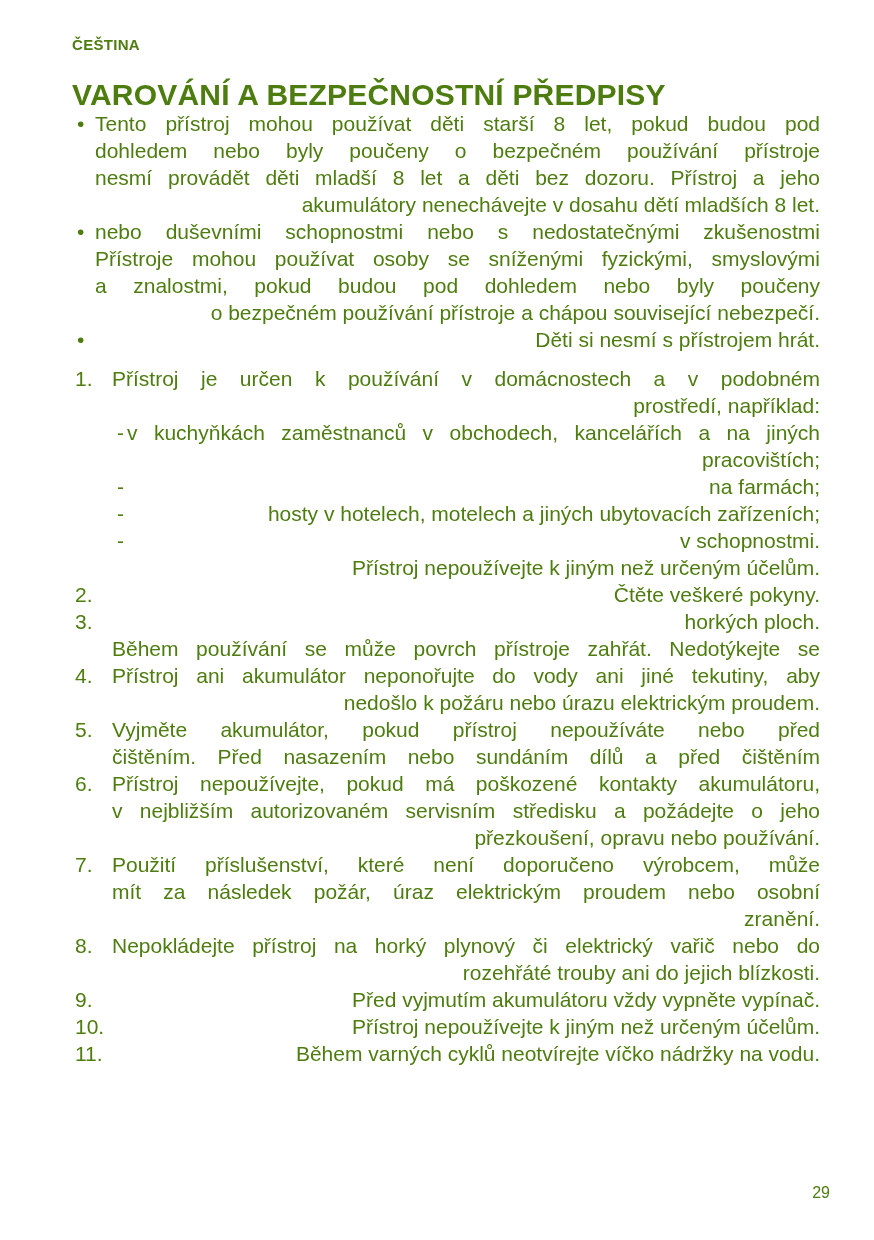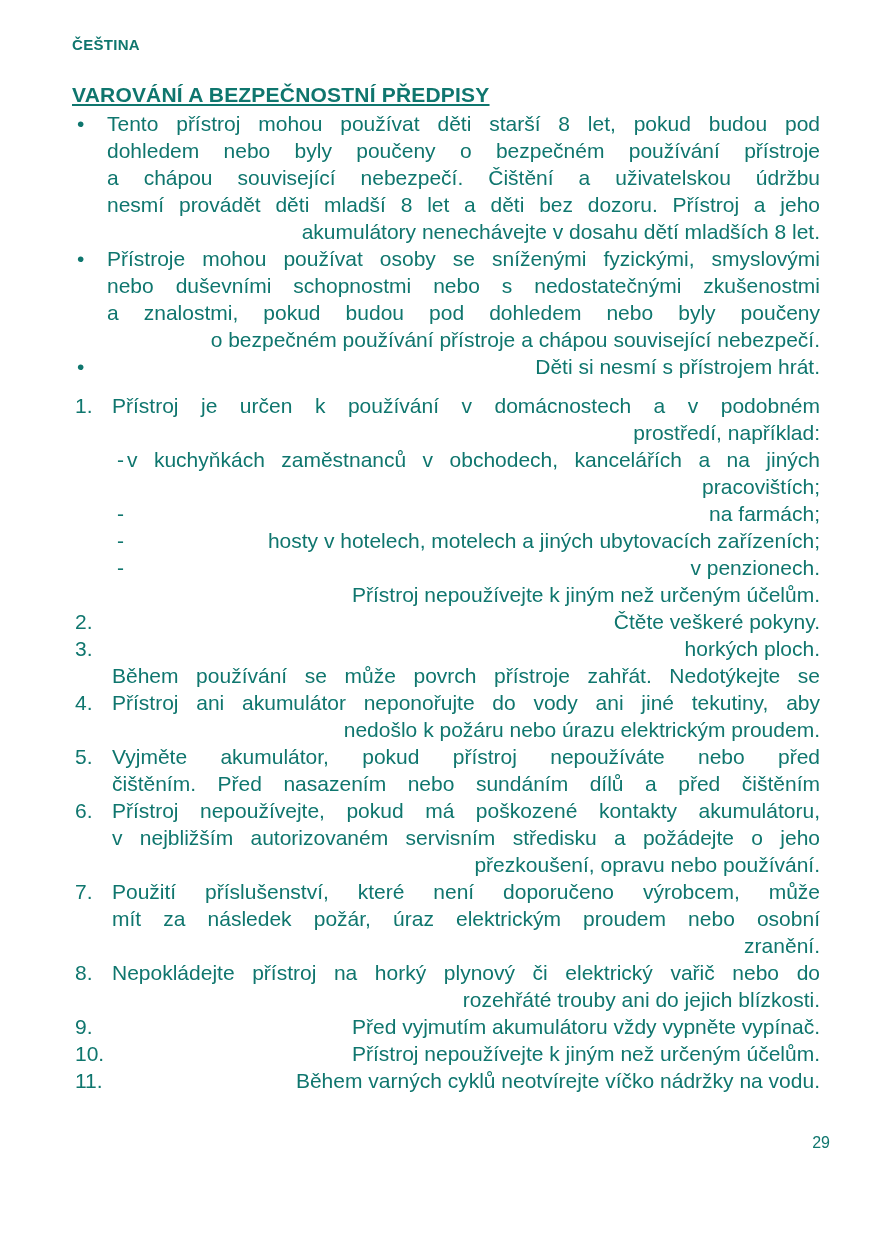--- a/index.html
+++ b/index.html
@@ -1,106 +1,104 @@
 <!DOCTYPE html>
 <html lang="cs"><head>
 <meta charset="utf-8">
 <style>
   html, body { margin: 0; padding: 0; background: #ffffff; }
   .page {
     position: relative;
     width: 874px;
     height: 1240px;
     background: #ffffff;
-    color: #0f766e;
+    color: #4d7c0f;
     font-family: "Liberation Sans", sans-serif;
     overflow: hidden;
   }
   .content {
     position: absolute;
     left: 72px;
     top: 36px;
     width: 748px;
   }
   .lang {
     font-size: 15px;
     font-weight: bold;
     letter-spacing: 0.3px;
     line-height: 18px;
   }
   .title {
-    font-size: 21px;
+    font-size: 30px;
     font-weight: bold;
     letter-spacing: 0.2px;
     line-height: 30px;
     margin: 26px 0 0 0;
-    text-decoration: underline;
   }
   .body-text {
     font-size: 21px;
     line-height: 27px;
   }
   .line { text-align: right; }
   .line.j {
     text-align: justify;
     text-align-last: justify;
     text-justify: inter-word;
   }
   .bullet-item { display: flex; }
   .bullet {
     flex: none;
     width: 23px;
     padding-left: 5px;
     box-sizing: border-box;
   }
-  .bullet-body { flex: 1; min-width: 0; margin-left: 12px; }
+  .bullet-body { flex: 1; min-width: 0; }
   #numbered { margin-top: 12px; }
   .num-item { display: flex; }
   .num {
     flex: none;
     width: 40px;
     padding-left: 3px;
     box-sizing: border-box;
   }
   .num-body { flex: 1; min-width: 0; }
   .sub-item { display: flex; padding-left: 5px; }
   .dash { flex: none; padding-right: 3px; }
   .sub-body { flex: 1; min-width: 0; }
   .note { padding-left: 16px; }
   .pagenum {
     position: absolute;
-    top: 1133px;
+    top: 1183px;
     right: 44px;
     font-size: 16px;
     line-height: 20px;
   }
 </style>
 </head>
 <body>
 
 <div class="page">
   <div class="content">
     <div class="lang">ČEŠTINA</div>
     <h1 class="title">VAROVÁNÍ A BEZPEČNOSTNÍ PŘEDPISY</h1>
     <div class="body-text" id="bullets">
         <div class="bullet-item">
           <div class="bullet">•</div>
           <div class="bullet-body">
             <div class="line j">Tento přístroj mohou používat děti starší 8 let, pokud budou pod</div>
             <div class="line j">dohledem nebo byly poučeny o bezpečném používání přístroje</div>
-            <div class="line j">a chápou související nebezpečí. Čištění a uživatelskou údržbu</div>
             <div class="line j">nesmí provádět děti mladší 8 let a děti bez dozoru. Přístroj a jeho</div>
             <div class="line">akumulátory nenechávejte v dosahu dětí mladších 8 let.</div>
           </div>
         </div>
         <div class="bullet-item">
           <div class="bullet">•</div>
           <div class="bullet-body">
+            <div class="line j">nebo duševními schopnostmi nebo s nedostatečnými zkušenostmi</div>
             <div class="line j">Přístroje mohou používat osoby se sníženými fyzickými, smyslovými</div>
-            <div class="line j">nebo duševními schopnostmi nebo s nedostatečnými zkušenostmi</div>
             <div class="line j">a znalostmi, pokud budou pod dohledem nebo byly poučeny</div>
             <div class="line">o bezpečném používání přístroje a chápou související nebezpečí.</div>
           </div>
         </div>
         <div class="bullet-item">
           <div class="bullet">•</div>
           <div class="bullet-body">
             <div class="line">Děti si nesmí s přístrojem hrát.</div>
           </div>
         </div>
@@ -126,21 +124,21 @@
             </div>
             <div class="sub-item">
               <div class="dash">-</div>
               <div class="sub-body">
                 <div class="line">hosty v hotelech, motelech a jiných ubytovacích zařízeních;</div>
               </div>
             </div>
             <div class="sub-item">
               <div class="dash">-</div>
               <div class="sub-body">
-                <div class="line">v penzionech.</div>
+                <div class="line">v schopnostmi.</div>
               </div>
             </div>
             <div class="line note">Přístroj nepoužívejte k jiným než určeným účelům.</div>
           </div>
         </div>
         <div class="num-item">
           <div class="num">2.</div>
           <div class="num-body">
             <div class="line">Čtěte veškeré pokyny.</div>
           </div>

